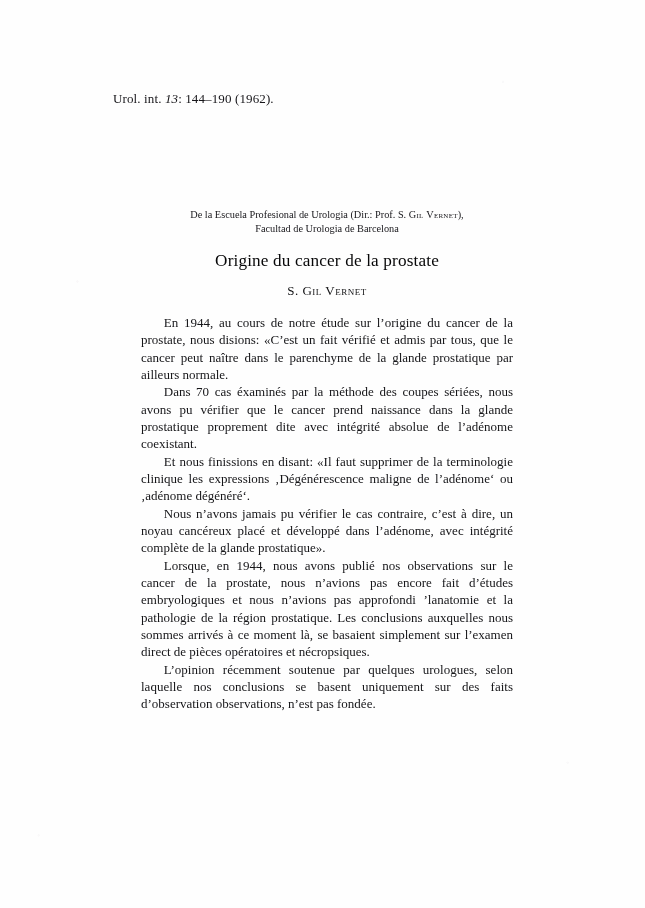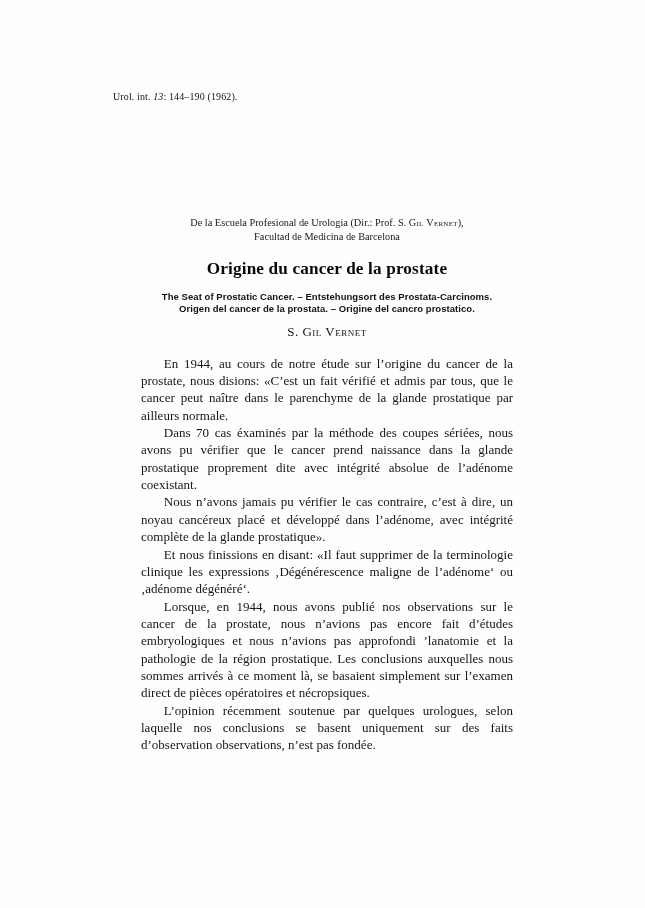--- a/index.html
+++ b/index.html
@@ -27,53 +27,53 @@
       radial-gradient(circle at 41% 67%, rgba(170,150,150,.045) 0 1px, transparent 1.4px),
       radial-gradient(circle at 88% 84%, rgba(160,150,160,.05) 0 1px, transparent 1.4px),
       radial-gradient(circle at 6% 92%,  rgba(170,150,160,.05) 0 1px, transparent 1.4px),
       #fefefe;
   }
 
   .journal-ref {
     position: absolute;
     left: 113px;
     top: 91px;
-    font-size: 10px;
+    font-size: 13px;
     letter-spacing: .12px;
     white-space: nowrap;
     color: #17161a;
   }
   .journal-ref .vol {
     font-style: italic;
   }
 
   .content {
     position: absolute;
     left: 141px;
-    top: 8px;
+    top: 0;
     width: 372px;
   }
 
   .affiliation {
     margin-top: 208px;
     text-align: center;
     font-size: 10.3px;
     line-height: 14.2px;
     color: #17161a;
   }
   .smallcaps {
     font-variant: small-caps;
     letter-spacing: .25px;
   }
 
   .title {
     margin-top: 15px;
     text-align: center;
     font-size: 17.2px;
-    font-weight: bold;
+    font-weight: normal;
     letter-spacing: .15px;
     color: #070708;
   }
 
   .subtitles {
     margin-top: 9px;
     text-align: center;
     font-family: "Liberation Sans", "DejaVu Sans", sans-serif;
     font-size: 9.5px;
     font-weight: bold;
@@ -112,35 +112,31 @@
 
   <div class="journal-ref">
     <span>Urol. int.</span>
     <span class="vol">13</span><span>: 144–190 (1962).</span>
   </div>
 
   <div class="content">
 
     <div class="affiliation">
       <div><span>De la Escuela Profesional de Urologia (Dir.: Prof. S. </span><span class="smallcaps">Gil Vernet</span><span>),</span></div>
-      <div>Facultad de Medicina de Barcelona</div>
+      <div>Facultad de Urologia de Barcelona</div>
     </div>
 
     <h1 class="title">Origine du cancer de la prostate</h1>
 
-    <div class="subtitles">
-      <div>The Seat of Prostatic Cancer. – Entstehungsort des Prostata-Carcinoms.</div>
-      <div>Origen del cancer de la prostata. – Origine del cancro prostatico.</div>
-    </div>
 
     <div class="author">S. Gil Vernet</div>
 
     <div class="body-text">
       <p>En 1944, au cours de notre étude sur l’origine du cancer de la prostate, nous disions: «C’est un fait vérifié et admis par tous, que le cancer peut naître dans le parenchyme de la glande prostatique par ailleurs normale.</p>
       <p>Dans 70 cas éxaminés par la méthode des coupes sériées, nous avons pu vérifier que le cancer prend naissance dans la glande prostatique proprement dite avec intégrité absolue de l’adénome coexistant.</p>
+      <p>Et nous finissions en disant: «Il faut supprimer de la terminologie clinique les expressions ‚Dégénérescence maligne de l’adénome‘ ou ‚adénome dégénéré‘.</p>
       <p>Nous n’avons jamais pu vérifier le cas contraire, c’est à dire, un noyau cancéreux placé et développé dans l’adénome, avec intégrité complète de la glande prostatique».</p>
-      <p>Et nous finissions en disant: «Il faut supprimer de la terminologie clinique les expressions ‚Dégénérescence maligne de l’adénome‘ ou ‚adénome dégénéré‘.</p>
       <p>Lorsque, en 1944, nous avons publié nos observations sur le cancer de la prostate, nous n’avions pas encore fait d’études embryologiques et nous n’avions pas approfondi ’lanatomie et la pathologie de la région prostatique. Les conclusions auxquelles nous sommes arrivés à ce moment là, se basaient simplement sur l’examen direct de pièces opératoires et nécropsiques.</p>
       <p>L’opinion récemment soutenue par quelques urologues, selon laquelle nos conclusions se basent uniquement sur des faits d’observation observations, n’est pas fondée.</p>
     </div>
 
   </div>
 </div>
 
 </body></html>

